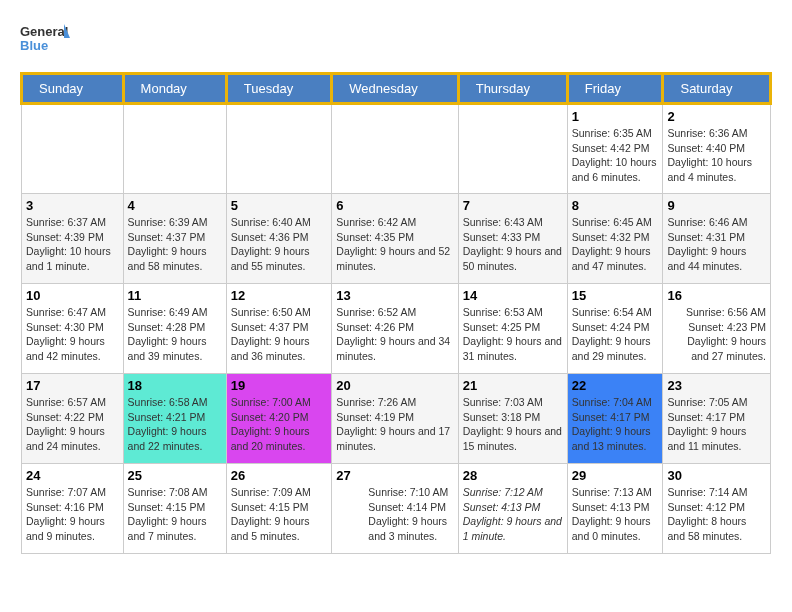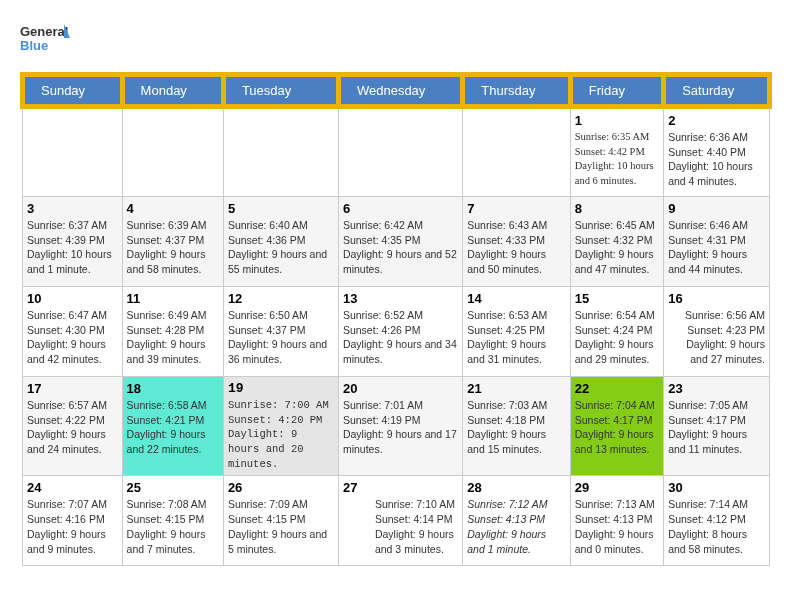--- a/index.html
+++ b/index.html
@@ -38,21 +38,21 @@
       border-collapse: collapse;
       font-size: 11px;
     }
     .calendar th {
       background-color: #4a7fc1;
       color: #fff;
       padding: 6px 16px;
       text-align: left;
       font-size: 13px;
       font-weight: normal;
-      border: 5px solid #eab308;
+      border: 3px solid #eab308;
     }
     .calendar td {
       border: 1px solid #ccc;
       vertical-align: top;
       padding: 4px;
       height: 90px;
       background: #fff;
     }
     .calendar tr:nth-child(even) td {
       background: #f5f5f5;
@@ -103,21 +103,21 @@
   </thead>
   <tbody id="calendar-body">
   <tr>
         <td class="empty-cell"></td>
         <td class="empty-cell"></td>
         <td class="empty-cell"></td>
         <td class="empty-cell"></td>
         <td class="empty-cell"></td>
         <td>
           <span class="day-number">1</span>
-          <div class="day-info" style="white-space: pre-line; font-family: Liberation Serif, serif;">Sunrise: 6:35 AM
+          <div class="day-info" style="white-space: pre-line;">Sunrise: 6:35 AM
 Sunset: 4:42 PM
 Daylight: 10 hours and 6 minutes.</div>
         </td>
         <td>
           <span class="day-number">2</span>
           <div class="day-info" style="white-space: pre-line;">Sunrise: 6:36 AM
 Sunset: 4:40 PM
 Daylight: 10 hours and 4 minutes.</div>
         </td>
       </tr>
@@ -215,39 +215,39 @@
           <div class="day-info" style="white-space: pre-line;">Sunrise: 6:57 AM
 Sunset: 4:22 PM
 Daylight: 9 hours and 24 minutes.</div>
         </td>
         <td style="background: #5eead4;">
           <span class="day-number">18</span>
           <div class="day-info" style="white-space: pre-line;">Sunrise: 6:58 AM
 Sunset: 4:21 PM
 Daylight: 9 hours and 22 minutes.</div>
         </td>
-        <td style="background: #e5e5e5; font-family: Liberation Mono, monospace;">
+        <td style="background: #d946ef;">
           <span class="day-number">19</span>
           <div class="day-info" style="white-space: pre-line;">Sunrise: 7:00 AM
 Sunset: 4:20 PM
 Daylight: 9 hours and 20 minutes.</div>
         </td>
         <td style="background: rgb(245, 245, 245);">
           <span class="day-number">20</span>
-          <div class="day-info" style="white-space: pre-line;">Sunrise: 7:01 AM
+          <div class="day-info" style="white-space: pre-line;">Sunrise: 7:26 AM
 Sunset: 4:19 PM
 Daylight: 9 hours and 17 minutes.</div>
         </td>
         <td style="background: rgb(245, 245, 245);">
           <span class="day-number">21</span>
           <div class="day-info" style="white-space: pre-line;">Sunrise: 7:03 AM
-Sunset: 4:18 PM
+Sunset: 3:18 PM
 Daylight: 9 hours and 15 minutes.</div>
         </td>
-        <td style="background: #84cc16;">
+        <td style="background: #3b82f6;">
           <span class="day-number">22</span>
           <div class="day-info" style="white-space: pre-line;">Sunrise: 7:04 AM
 Sunset: 4:17 PM
 Daylight: 9 hours and 13 minutes.</div>
         </td>
         <td style="background: rgb(245, 245, 245);">
           <span class="day-number">23</span>
           <div class="day-info" style="white-space: pre-line;">Sunrise: 7:05 AM
 Sunset: 4:17 PM
 Daylight: 9 hours and 11 minutes.</div>

